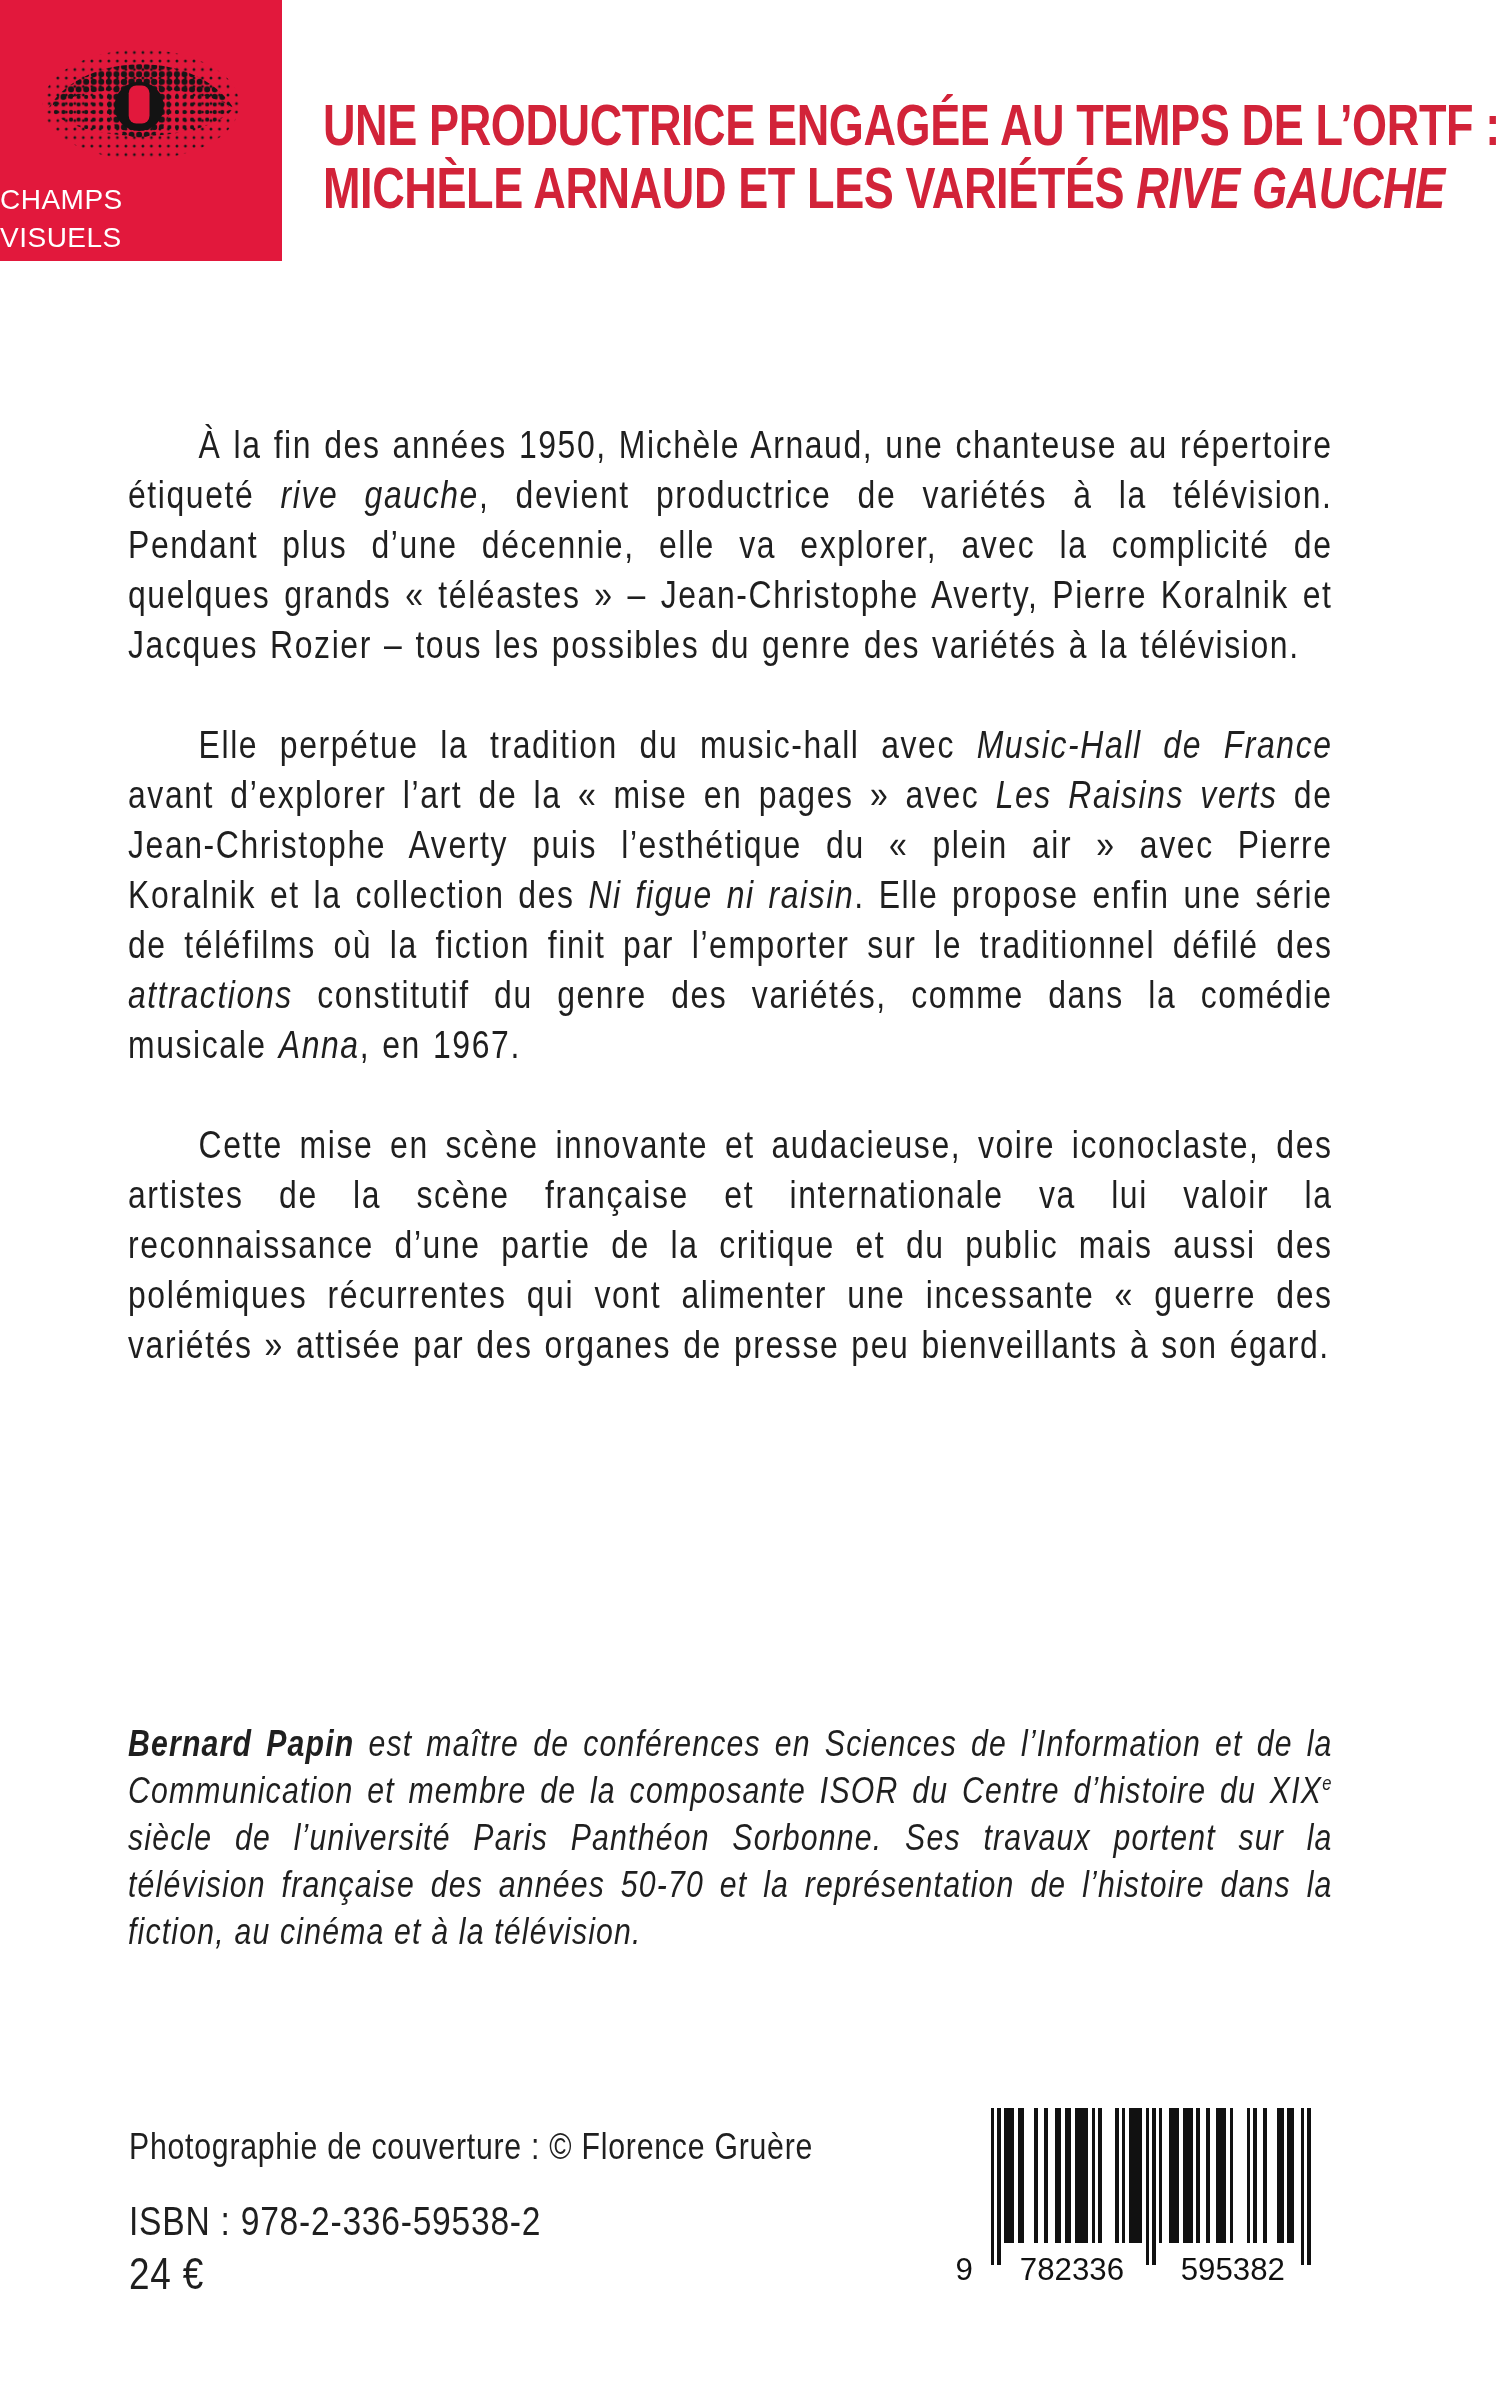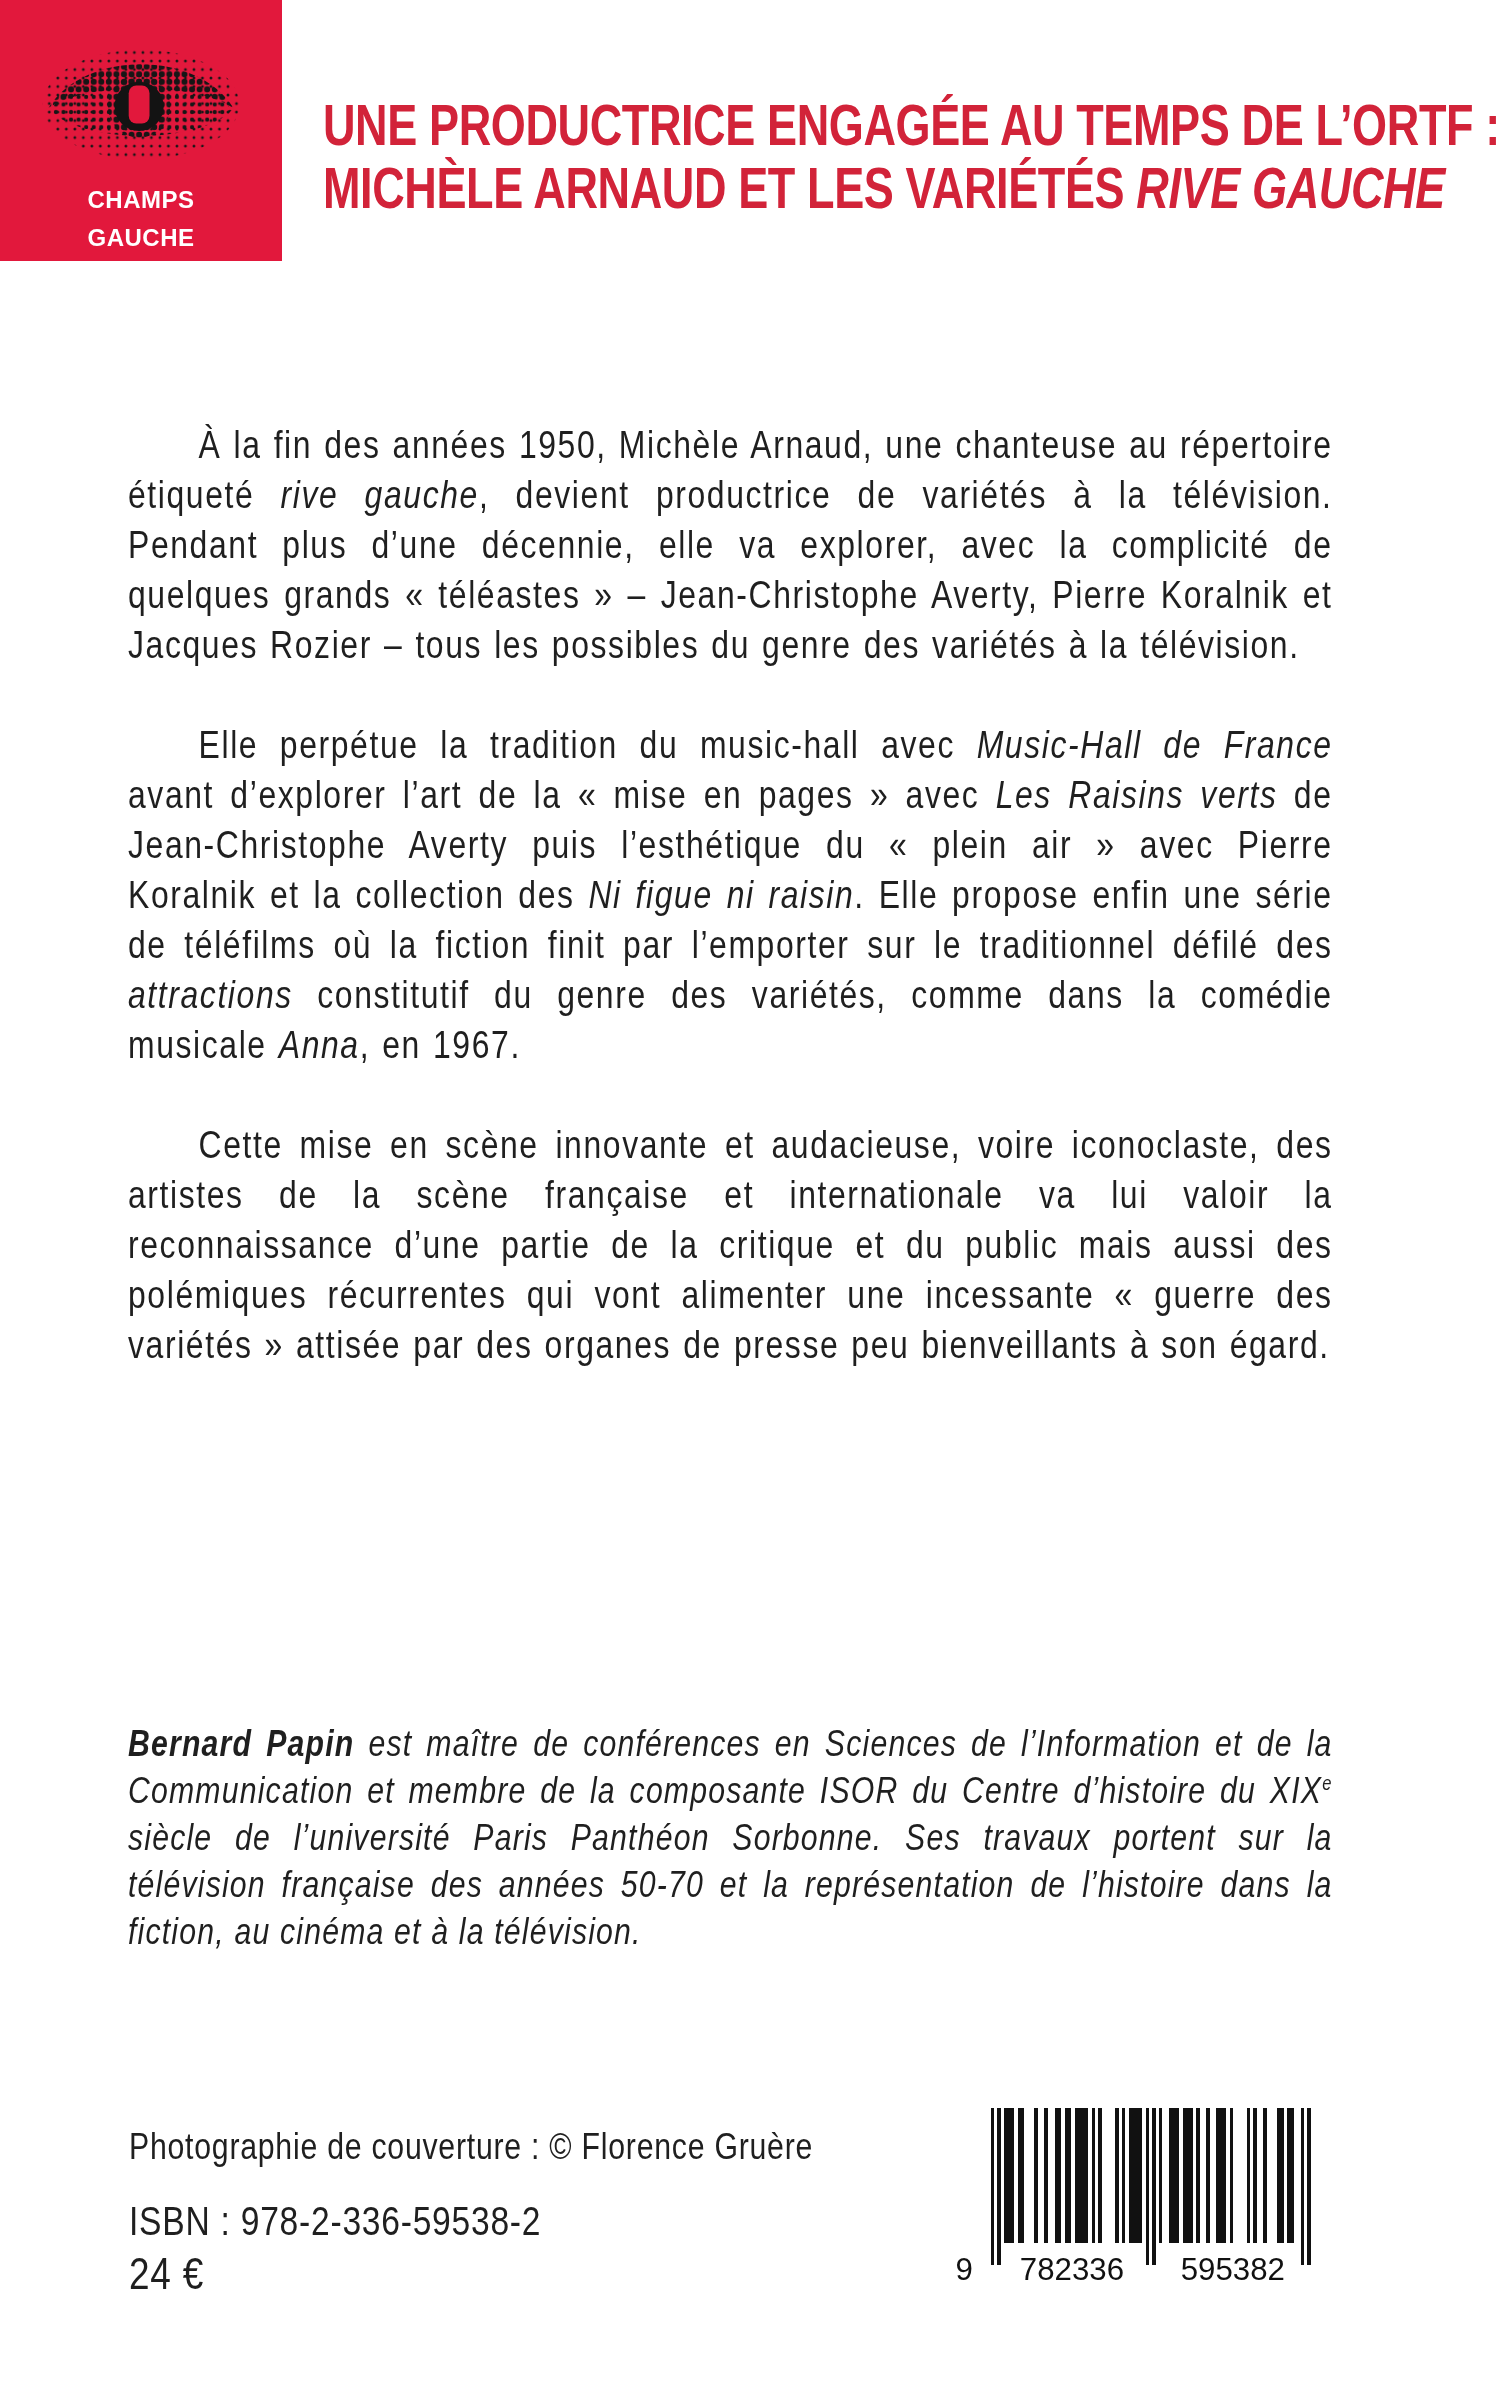--- a/index.html
+++ b/index.html
@@ -15,23 +15,23 @@
 
   
   .logo {
     position:absolute; left:0; top:0;
     width:282px; height:261px;
     background:var(--logo-red, #e2183c);
   }
   .eye { position:absolute; left:37px; top:40px; }
   .logo-text {
     position:absolute; left:0; right:0; top:181px;
-    text-align:center;
-    color:#ffffff; font-weight:bold;
-    font-size:24px; line-height:38px; letter-spacing:0.5px;
+    text-align:left;
+    color:#ffffff; font-weight:normal;
+    font-size:28px; line-height:38px; letter-spacing:0.5px;
   }
 
   
   .cond { transform-origin:left top; }
 
   
   .title {
     position:absolute; left:323px; top:94px;
     color:var(--title-red, #d22339);
     font-weight:bold; font-size:57px; line-height:63px;
@@ -109,21 +109,21 @@
       </defs>
       <ellipse cx="110" cy="68" rx="104" ry="58" fill="url(#dotsS)"></ellipse>
       <path d="M14,74 C48,22 172,22 206,74 C172,110 48,110 14,74 Z" fill="url(#dotsM)"></path>
       <path d="M12,72 C50,10 170,10 208,72 C170,44 50,44 12,72 Z" fill="url(#dotsL)"></path>
       <circle cx="108" cy="70" r="33" fill="url(#dotsL)"></circle>
       <circle cx="108" cy="70" r="26" fill="#131313"></circle>
       <rect x="97" y="48" width="22" height="40" rx="8" fill="var(--logo-red, #e2183c)"></rect>
     </svg>
     <div class="logo-text">
       <div>CHAMPS</div>
-      <div>GAUCHE</div>
+      <div>VISUELS</div>
     </div>
   </div>
 
   <div class="title cond">
     <div>UNE PRODUCTRICE ENGAGÉE AU TEMPS DE L’ORTF :</div>
     <div><span>MICHÈLE ARNAUD ET LES VARIÉTÉS </span><em>RIVE GAUCHE</em></div>
   </div>
 
   <div class="synopsis cond">
       <p><span>À la fin des années 1950, Michèle Arnaud, une chanteuse au répertoire étiqueté </span><em>rive gauche</em><span>, devient productrice de variétés à la télévision. Pendant plus d’une décennie, elle va explorer, avec la complicité de quelques grands « téléastes » – Jean-Christophe Averty, Pierre Koralnik et Jacques Rozier – tous les possibles du genre des variétés à la télévision.</span></p>

